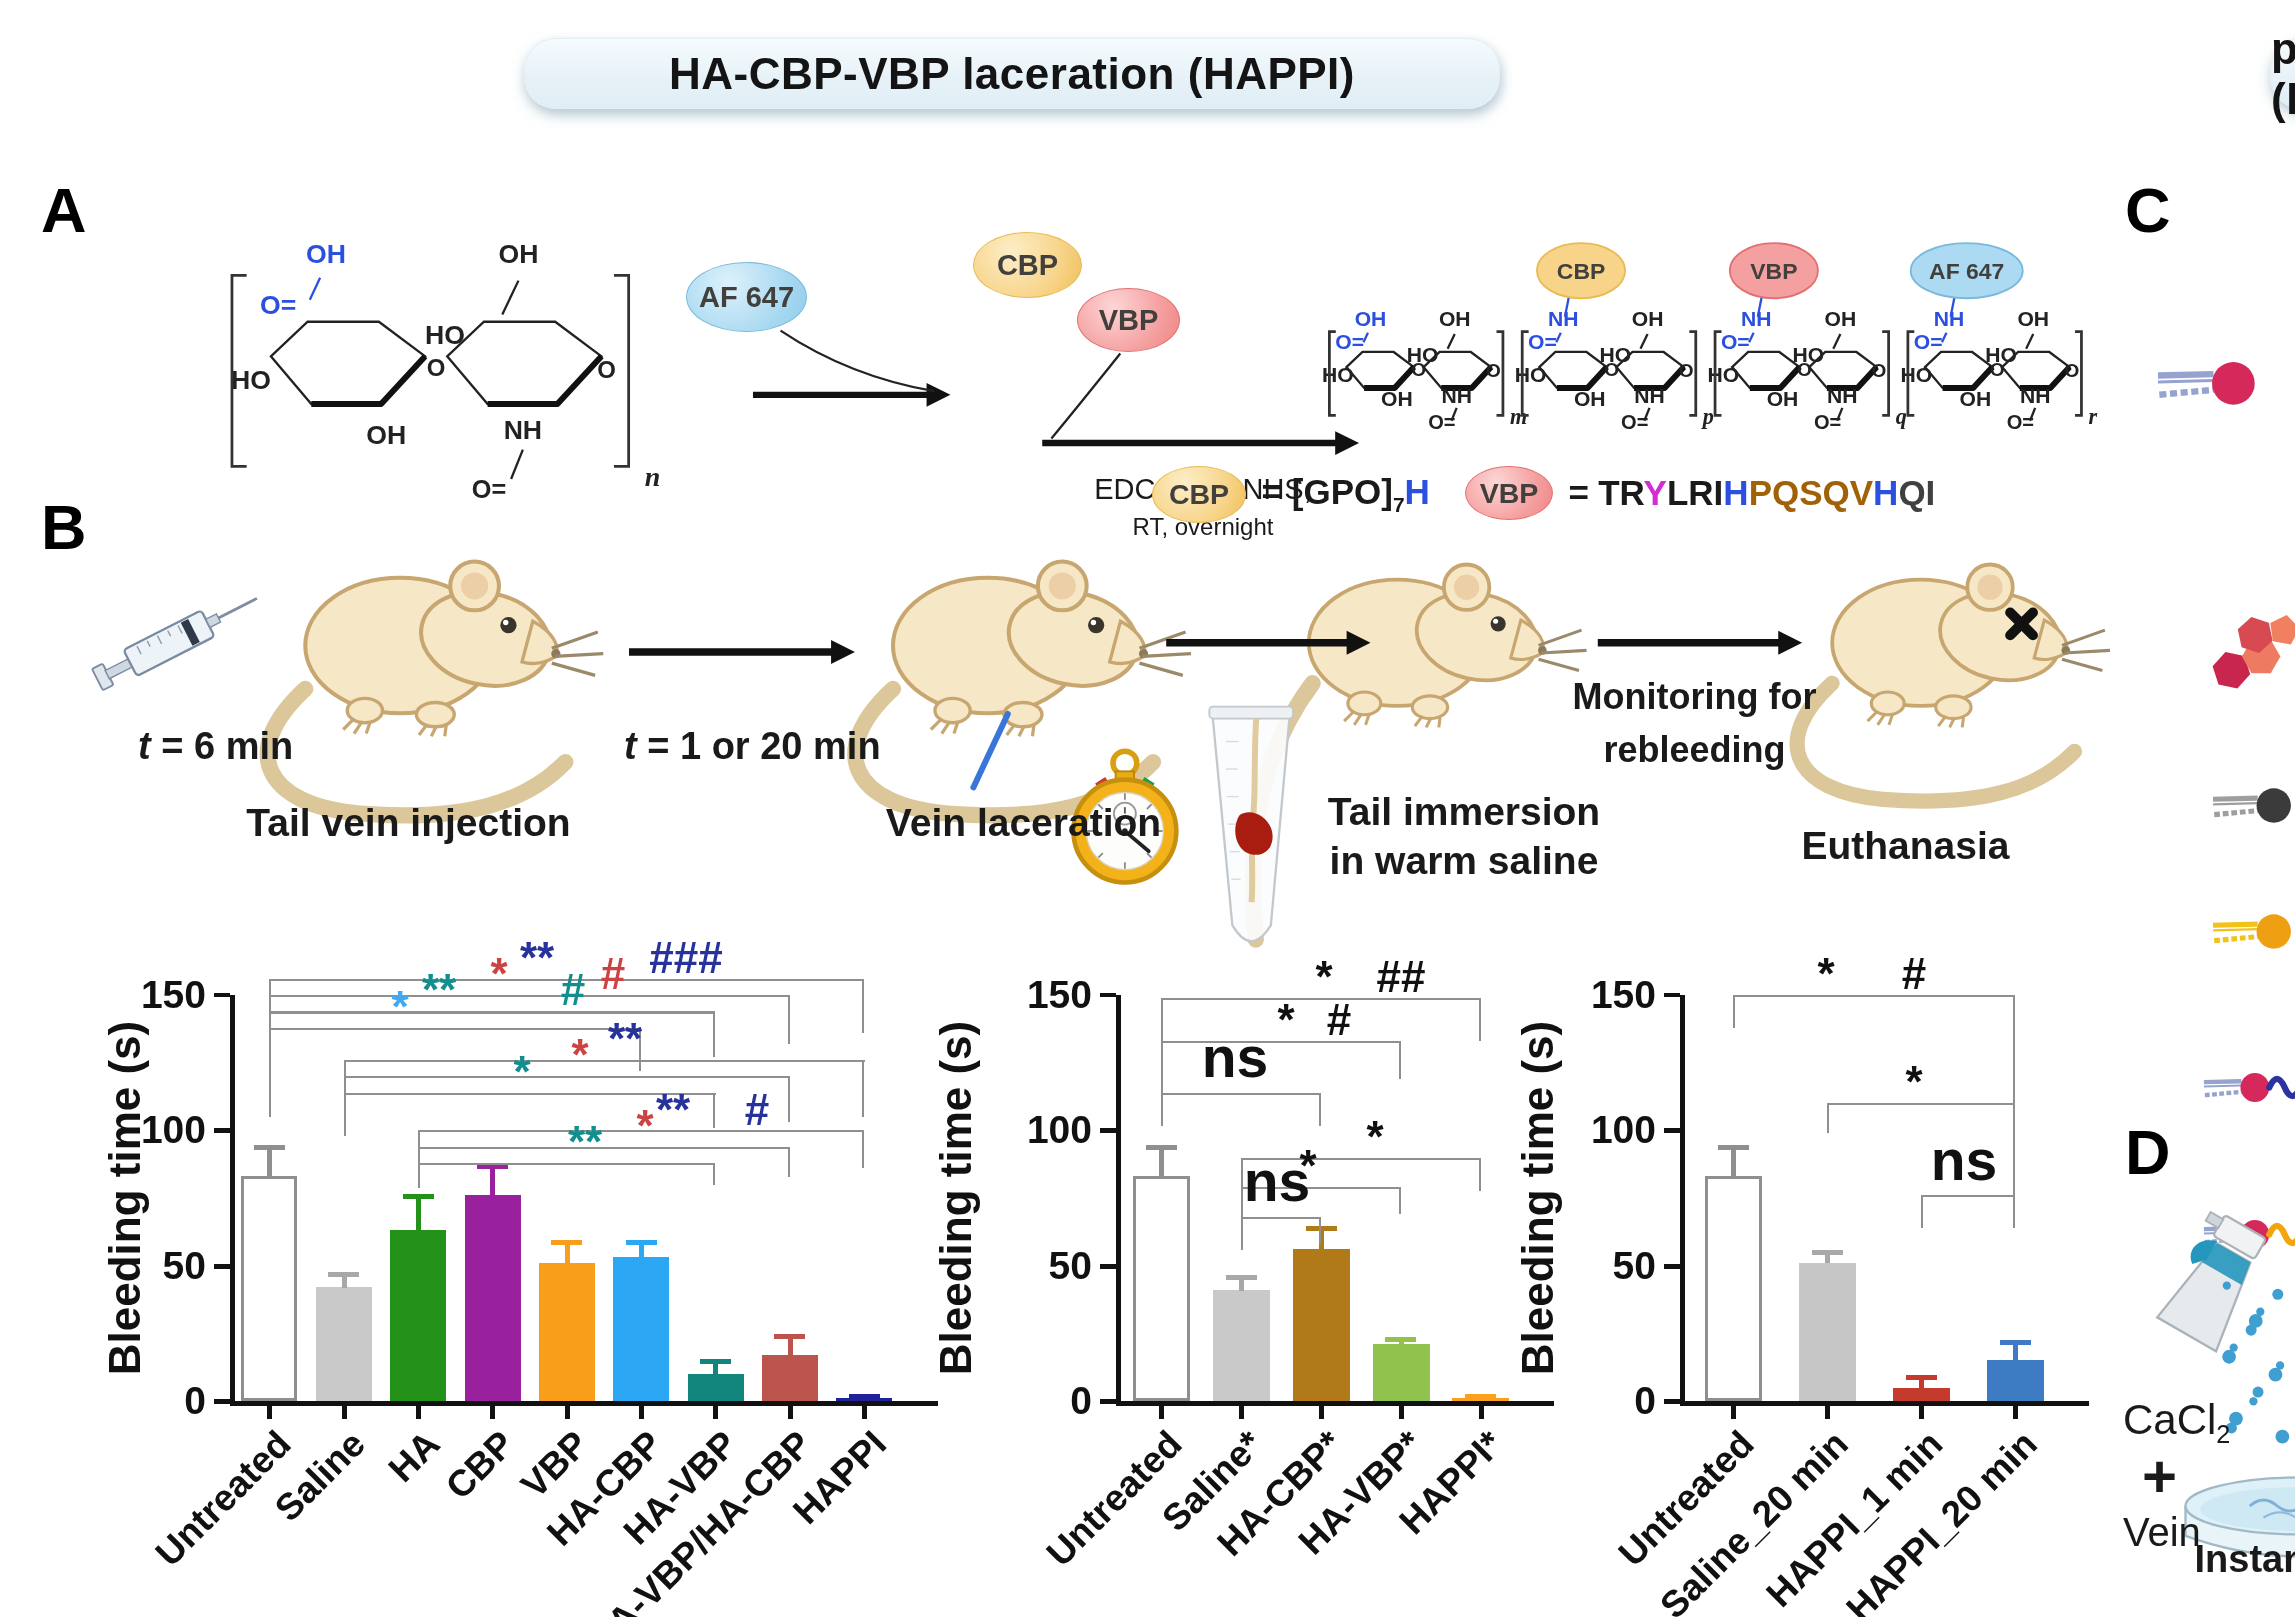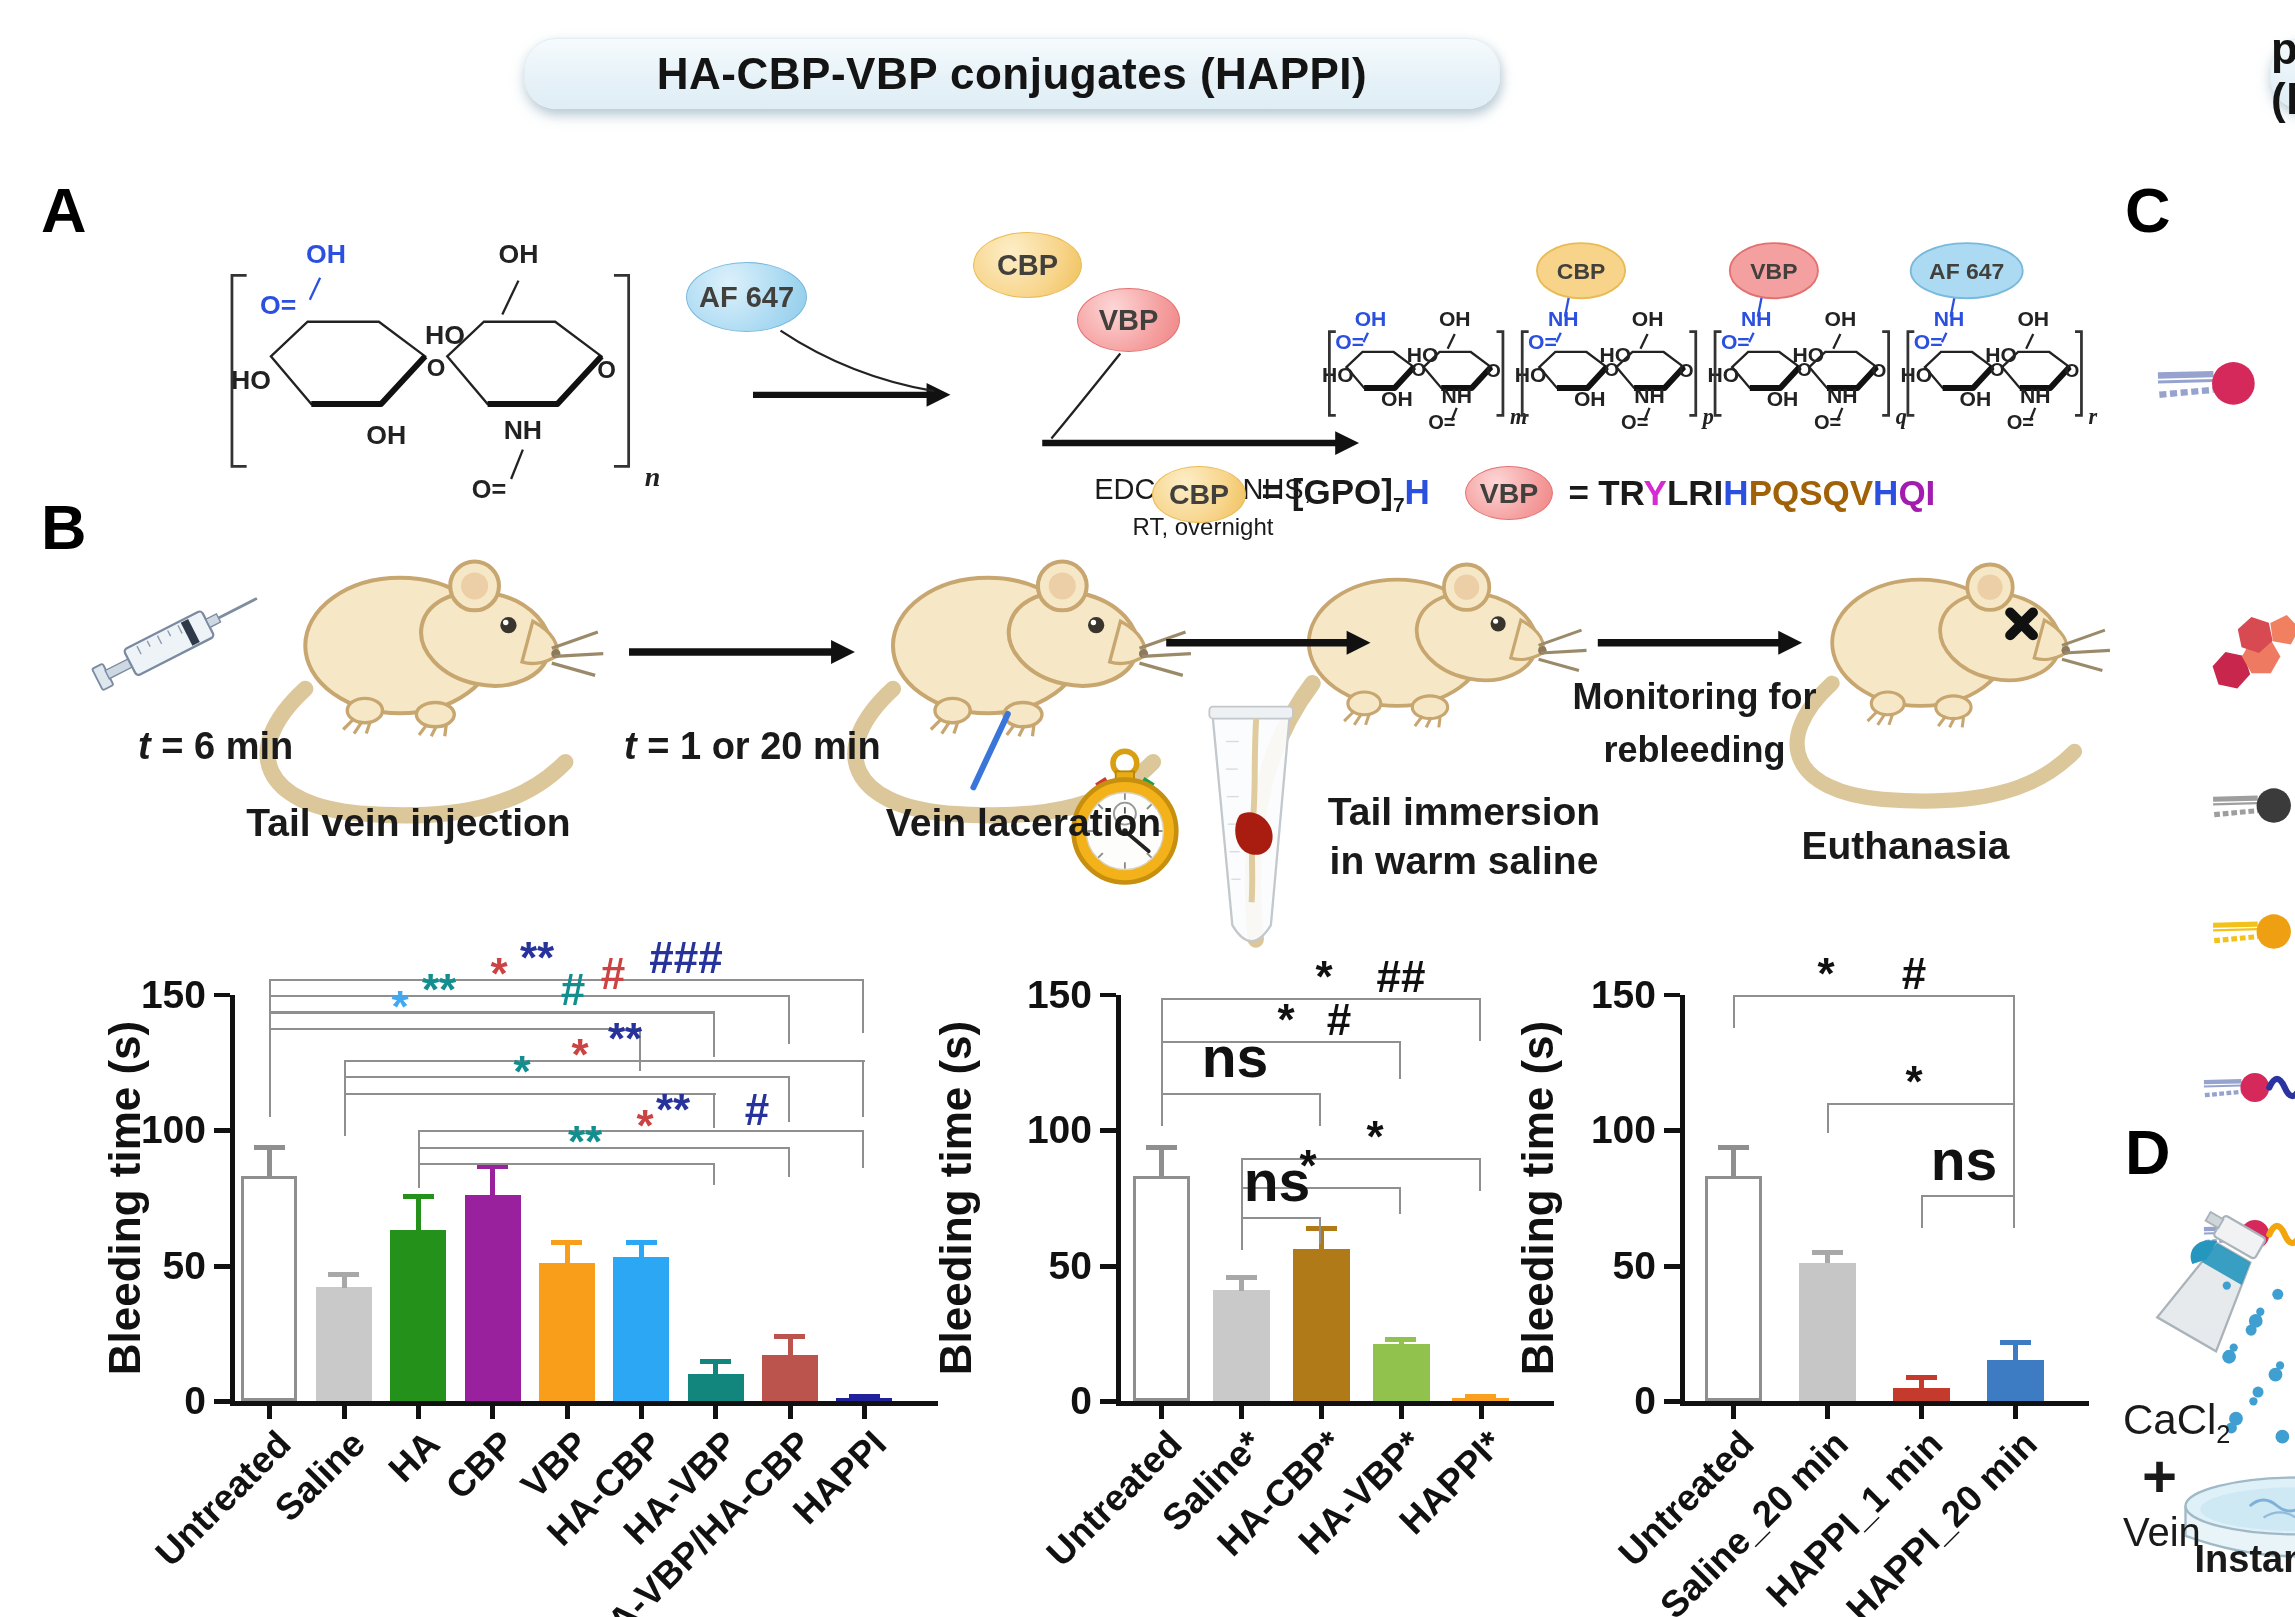--- a/index.html
+++ b/index.html
@@ -32,21 +32,21 @@
     transform:translate(-50%,-50%) rotate(-90deg);}
   .br-mark{position:absolute;transform:translateX(-50%);font-weight:bold;white-space:nowrap;}
   sub{font-size:60%;}
 </style>
 </head>
 <body>
 
 <div id="canvas">
 
   <div class="banner" style="left:524px;top:38px;width:974px;">
-    <span>HA-CBP-VBP conjugates (HAPPI)</span>
+    <span>HA-CBP-VBP laceration (HAPPI)</span>
   </div>
   <div class="banner" style="left:2270px;top:38px;width:965px;">
     <span>polypeptide-modified lipid nanoparticles (PLNs)</span>
   </div>
 
   <div class="panel-letter" style="left:41px;top:174px;">A</div>
   <div class="panel-letter" style="left:41px;top:491px;">B</div>
   <div class="panel-letter" style="left:2125px;top:174px;">C</div>
   <div class="panel-letter" style="left:2125px;top:1116px;">D</div>
 
@@ -188,21 +188,21 @@
     <div style="font-size:35px;font-weight:bold;color:#1a1a1a;">
       <span>= [GPO]</span><sub>7</sub><span style="color:#2b4fdf">H</span>
     </div>
   </div>
   <div class="abs" style="left:1465px;top:466px;display:flex;align-items:center;gap:15.6px;">
     <div class="oval vbp" style="position:relative;width:86px;height:52px;font-size:28.5px;">
         <span>VBP</span>
       </div>
     <div style="font-size:35px;font-weight:bold;color:#1a1a1a;display:flex;">
       <span style="margin-right:9.2px;">=</span>
-        <span id="vbp-seq"><span style="color: rgb(26, 26, 26);">TR</span><span style="color: rgb(212, 43, 212);">Y</span><span style="color: rgb(26, 26, 26);">LRI</span><span style="color: rgb(43, 79, 223);">H</span><span style="color: #a16207;">PQSQV</span><span style="color: rgb(43, 79, 223);">H</span><span style="color: #a21caf;">QI</span></span>
+        <span id="vbp-seq"><span style="color: rgb(26, 26, 26);">TR</span><span style="color: rgb(212, 43, 212);">Y</span><span style="color: rgb(26, 26, 26);">LRI</span><span style="color: rgb(43, 79, 223);">H</span><span style="color: #a16207;">PQSQV</span><span style="color: rgb(43, 79, 223);">H</span><span style="color: #404040;">QI</span></span>
     </div>
   </div>
 
   <div id="panelB-art" class="abs" style="left:0;top:0;width:3455px;height:1618px;pointer-events:none;"><svg width="3455" height="1618" viewBox="0 0 7525 3524" xmlns="http://www.w3.org/2000/svg">
         <g transform="translate(260,1420) rotate(-27)">
           <rect x="-70" y="6" width="26" height="52" rx="4" fill="#dfe7ee" stroke="#7a8aa0" stroke-width="4"></rect>
           <rect x="-46" y="22" width="60" height="20" fill="#cdd8e2" stroke="#7a8aa0" stroke-width="3"></rect>
           <rect x="10" y="0" width="190" height="64" rx="8" fill="#eef3f8" stroke="#7a8aa0" stroke-width="5"></rect>
           <g stroke="#8b9bb0" stroke-width="3">
             <line x1="40" y1="6" x2="40" y2="26"></line>

